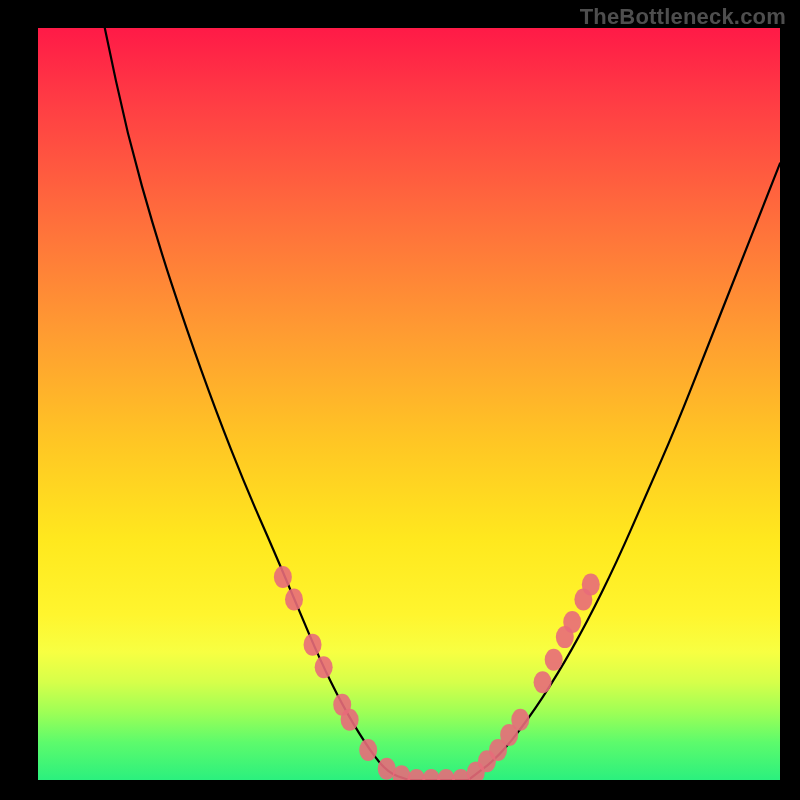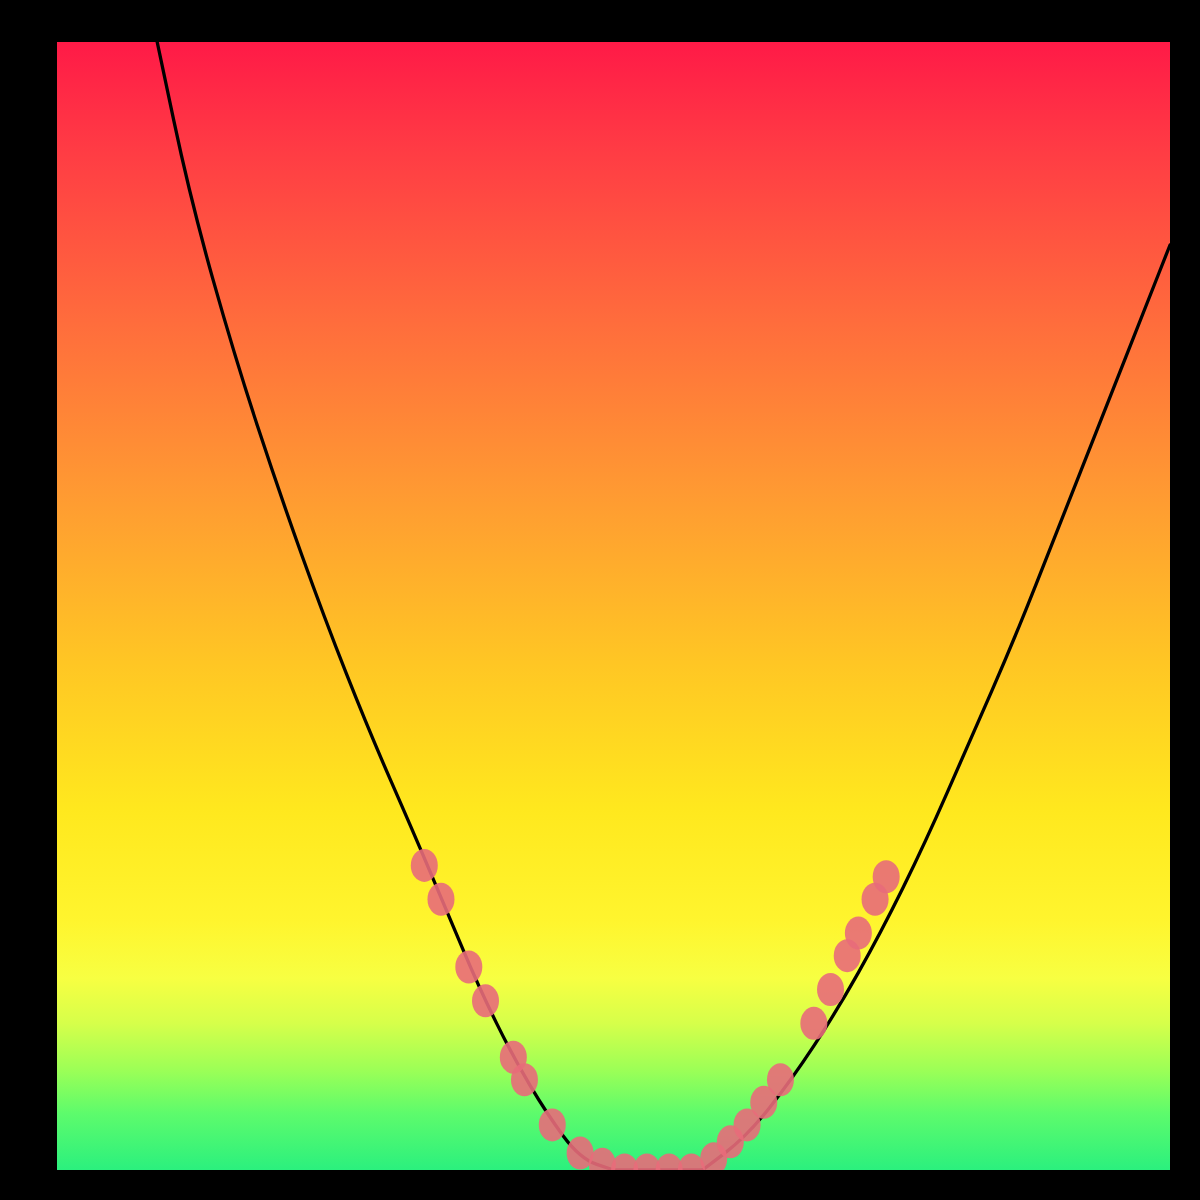--- a/index.html
+++ b/index.html
@@ -56,20 +56,21 @@
     top: 28px;
     width: 742px;
     height: 752px;
     z-index: 2;
   }
 </style>
 </head>
 <body>
 
 <div class="frame">
+  <div class="watermark">TheBottleneck.com</div>
   <div class="plot-area"></div>
   <svg class="curves" viewBox="0 0 742 752" preserveAspectRatio="none">
     <g id="curve-group">
         <path d="M 66.78 0 Q 66.78 0 77.91 52.639999999999986 Q 89.03999999999999 105.27999999999997 103.88 157.92000000000002 Q 118.72 210.56000000000006 133.56 255.68000000000004 Q 148.4 300.8 163.24 342.15999999999997 Q 178.07999999999998 383.52 192.92000000000002 421.12 Q 207.76000000000002 458.71999999999997 222.60000000000002 492.55999999999995 Q 237.44 526.4 248.57 552.72 Q 259.7 579.04 270.83 605.3599999999999 Q 281.96 631.68 293.09 654.24 Q 304.21999999999997 676.8 315.35 695.5999999999999 Q 326.48 714.4 337.61 729.44 Q 348.73999999999995 744.48 359.87 748.24 T 371 752" fill="none" stroke="#000000" stroke-width="2.2" stroke-linecap="round"></path>
         <path d="M 430.35999999999996 752 Q 430.35999999999996 752 445.2 740.72 Q 460.04 729.44 474.88 710.6400000000001 Q 489.72 691.84 504.56 669.28 Q 519.4 646.72 534.24 620.4000000000001 Q 549.08 594.08 563.9200000000001 564 Q 578.76 533.9200000000001 593.5999999999999 500.08000000000004 Q 608.4399999999999 466.24 623.28 432.4 Q 638.12 398.56 652.96 360.96000000000004 Q 667.8000000000001 323.36 682.64 285.76 Q 697.4799999999999 248.15999999999997 712.3199999999999 210.56 Q 727.16 172.96000000000004 734.5799999999999 154.16000000000003 T 742 135.36" fill="none" stroke="#000000" stroke-width="2.2" stroke-linecap="round"></path>
         <path d="M 371 752 Q 371 752 400.67999999999995 752 T 430.35999999999996 752" fill="none" stroke="#000000" stroke-width="2.2" stroke-linecap="round"></path>
       </g>
     <g id="marker-group">
         <ellipse cx="244.86" cy="548.96" rx="9" ry="11" fill="#e86c7a" fill-opacity="0.9"></ellipse>
         <ellipse cx="255.98999999999998" cy="571.52" rx="9" ry="11" fill="#e86c7a" fill-opacity="0.9"></ellipse>

